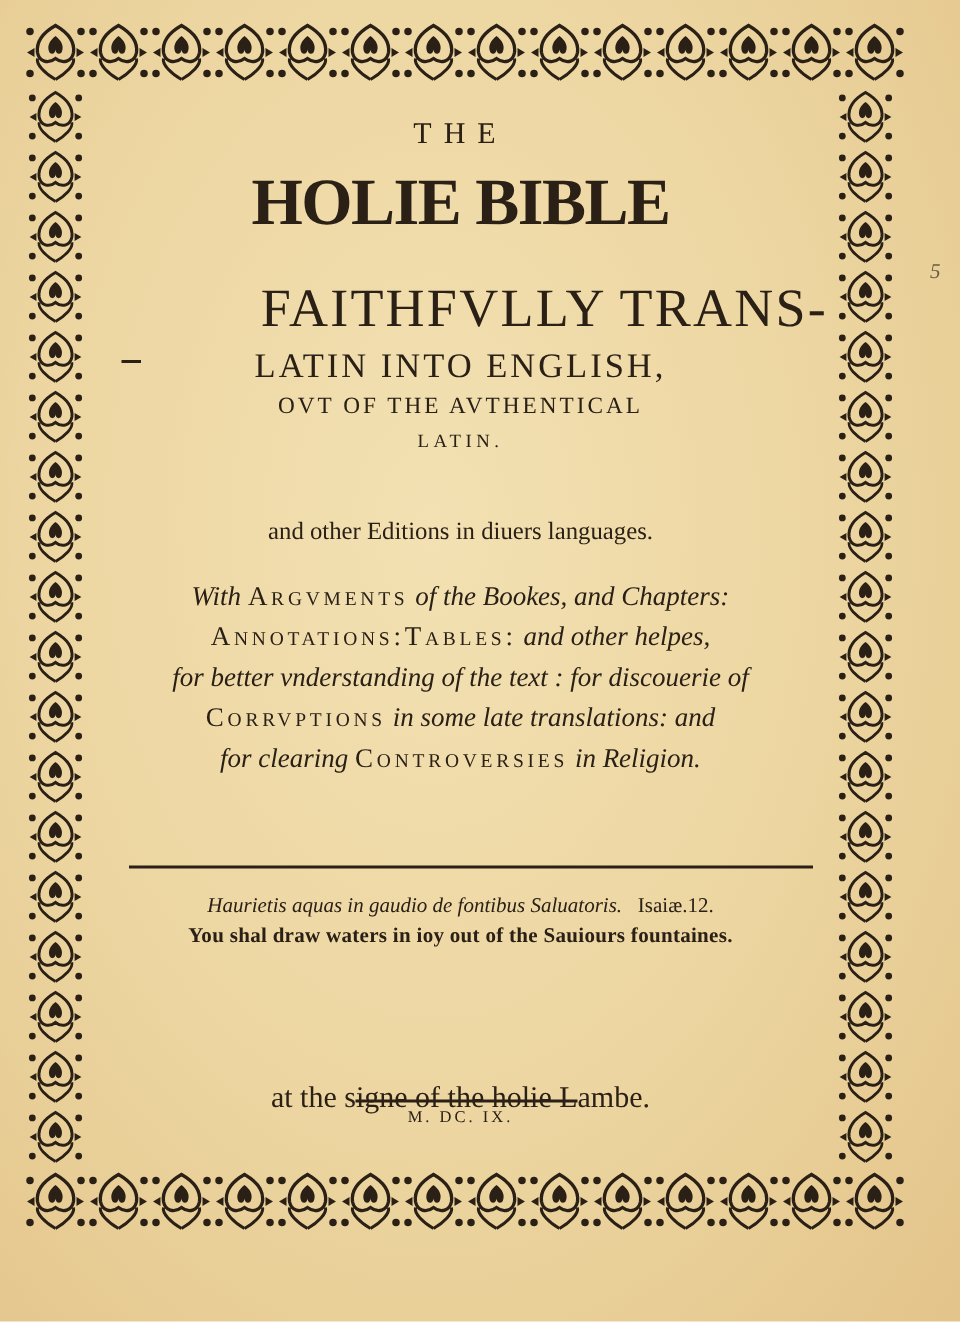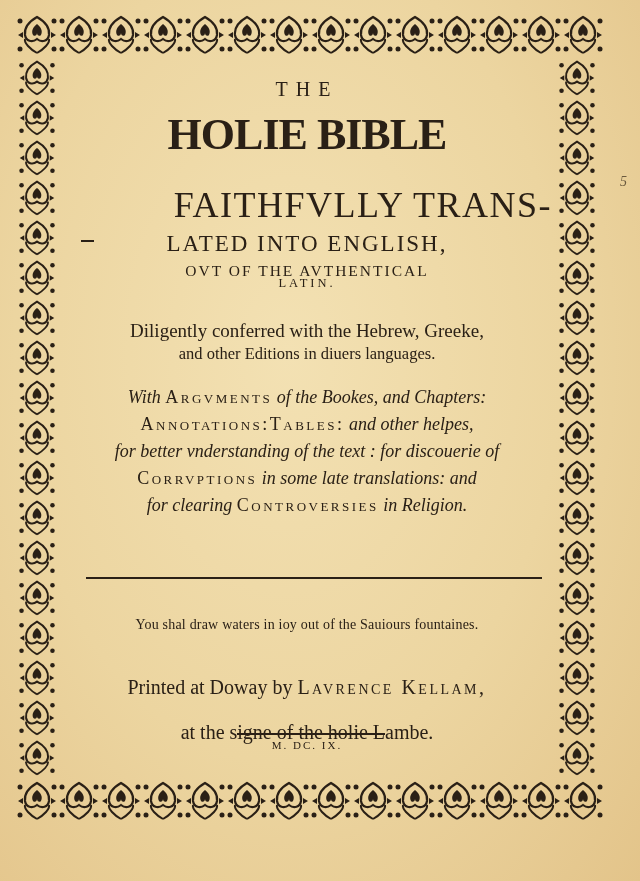--- a/index.html
+++ b/index.html
@@ -21,31 +21,31 @@
   .orn { width:42px; height:44px; flex:0 0 auto; }
   .orn-v { width:44px; height:40px; flex:0 0 auto; }
 
   .t { position:absolute; left:62px; width:490px; text-align:center; white-space:nowrap; }
   .the { top:78px; font-size:20px; letter-spacing:8px; }
   .holie { top:100px; font-size:44px; font-weight:bold; letter-spacing:-1px; line-height:70px; }
   .faith { top:184px; font-size:36px; letter-spacing:1.5px; line-height:42px;text-align:right; }
   .lated { top:230px; font-size:23px; letter-spacing:2px; line-height:28px; }
   .lated .dash { position:absolute; left:19px; top:10px; width:13px; height:1.5px; background:#2a2016; }
   .outof { top:262px; font-size:15.5px; letter-spacing:2px; }
-  .latin { top:276px; font-size:12.5px; letter-spacing:3px; }
+  .latin { top:287px; font-size:12.5px; letter-spacing:3px; }
   .dilig { top:319px; font-size:19px; line-height:24px; }
   .other { top:344px; font-size:16.5px; }
   .args { top:384px; font-size:18px; line-height:27px; }
   .args .row { display:block; }
   .it { font-style:italic; }
   .sc { font-variant:small-caps; letter-spacing:2.5px; font-style:normal; }
   .by { top:540px; font-size:13px; letter-spacing:2px; font-variant:small-caps; }
   .rule1 { position:absolute; left:86px; top:577px; width:456px; height:2px; background:#2a2016; }
   .haur { top:597px; font-size:14px; }
-  .you { top:617px; font-size:14px; letter-spacing:0.2px; }
+  .you { top:617px; font-size:14px; letter-spacing:0.2px;font-weight:bold; }
   .printed { top:676px; font-size:20px; }
   .signe { top:721px; font-size:20px; }
   .rule2 { position:absolute; left:237px; top:733px; width:148px; height:2px; background:#2a2016; }
   .year { top:739px; font-size:11px; letter-spacing:2px; }
   .pagenum { position:absolute; left:620px; top:174px; font-size:14px; font-style:italic; color:#6b5a3e; }
 </style>
 </head>
 <body>
 
 <div class="page">
@@ -276,25 +276,24 @@
           <use href="#orn"></use>
         </svg>
     </div>
   </div>
 
   <div class="t the">THE</div>
   <div class="t holie">HOLIE BIBLE</div>
   <div class="t faith">FAITHFVLLY TRANS-</div>
   <div class="t lated">
     <span class="dash"></span>
-    <span>LATED INTO ENGLISH,</span>
+    <span>LATIN INTO ENGLISH,</span>
   </div>
   <div class="t outof">OVT OF THE AVTHENTICAL</div>
   <div class="t latin">LATIN.</div>
-  <div class="t dilig">Diligently conferred with the Hebrew, Greeke,</div>
   <div class="t other">and other Editions in diuers languages.</div>
 
   <div class="t args">
     <span class="row">
       <span class="it">With </span><span class="sc">Argvments</span><span class="it"> of the Bookes, and Chapters:</span>
     </span>
     <span class="row">
       <span class="sc">Annotations:Tables:</span><span class="it"> and other helpes,</span>
     </span>
     <span class="row">
@@ -304,24 +303,24 @@
       <span class="sc">Corrvptions</span><span class="it"> in some late translations: and</span>
     </span>
     <span class="row">
       <span class="it">for clearing </span><span class="sc">Controversies</span><span class="it"> in Religion.</span>
     </span>
   </div>
 
 
   <div class="rule1"></div>
 
+  <div class="t haur">
+    <span class="it">Haurietis aquas in gaudio de fontibus Saluatoris.</span>&nbsp;&nbsp;&nbsp;<span>Isaiæ.12.</span>
+  </div>
   <div class="t you">You shal draw waters in ioy out of the Sauiours fountaines.</div>
 
-  <div class="t printed">
-    <span>Printed at Doway by </span><span class="sc">Lavrence Kellam,</span>
-  </div>
   <div class="t signe">at the signe of the holie Lambe.</div>
 
   <div class="rule2"></div>
   <div class="t year">M. DC. IX.</div>
 
   <div class="pagenum">5</div>
 </div>
 
 </body></html>

